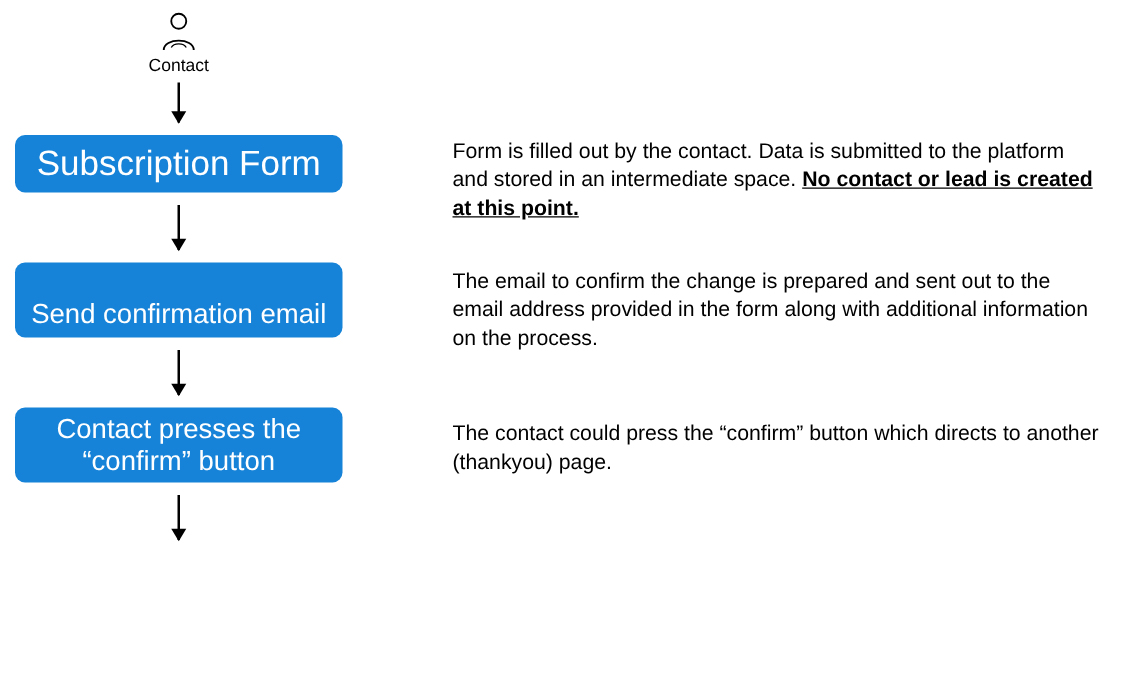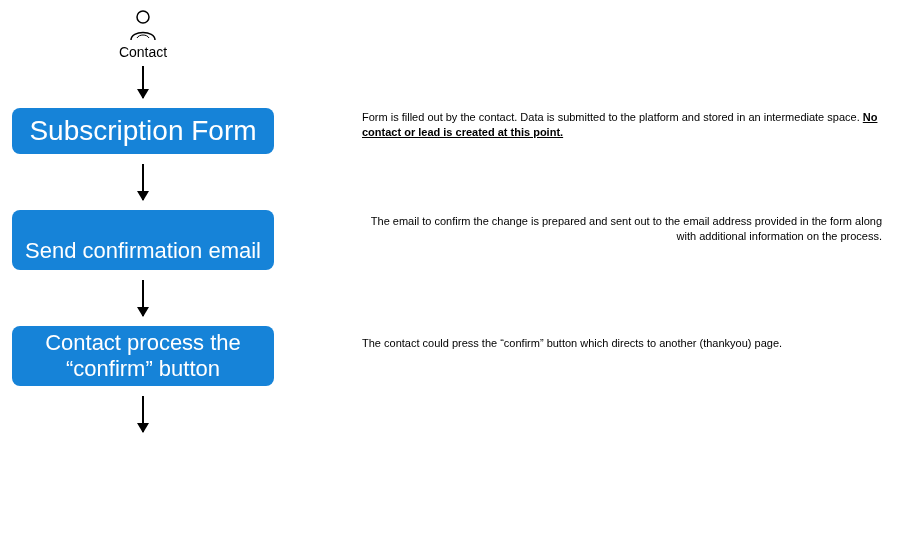--- a/index.html
+++ b/index.html
@@ -43,26 +43,26 @@
   }
   .step1 { top: 108px; height: 46px; font-size: 28px; }
   .step2 { top: 210px; height: 60px; align-items: flex-end; }
   .step3 { top: 326px; height: 60px; }
   .step4 { top: 442px; height: 60px; }
 
   .desc {
     position: absolute;
     left: 362px;
     width: 520px;
-    font-size: 11px;
+    font-size: 17px;
     line-height: 1.35;
     color: #000;
   }
   .desc1 { top: 110px; }
-  .desc2 { top: 214px; text-align: right; }
+  .desc2 { top: 214px; }
   .desc3 { top: 336px; }
   .desc4 { top: 452px; }
   .underline-bold { font-weight: 700; text-decoration: underline; }
 </style>
 </head>
 <body>
 
 <div class="canvas">
 
   <div class="actor-icon">
@@ -79,21 +79,21 @@
   <div class="arrow arrow2"></div>
   <div class="arrow arrow3"></div>
 
   <div class="stepbox step1">
     <span>Subscription Form</span>
   </div>
   <div class="stepbox step2">
     <span>Send confirmation email</span>
   </div>
   <div class="stepbox step3">
-    <span>Contact process the “confirm” button</span>
+    <span>Contact presses the “confirm” button</span>
   </div>
 
   <div class="desc desc1">
     <span>Form is filled out by the contact. Data is submitted to the platform and stored in an intermediate space. </span><span class="underline-bold">No contact or lead is created at this point.</span><span></span>
   </div>
   <div class="desc desc2">
     <span>The email to confirm the change is prepared and sent out to the email address provided in the form along with additional information on the process.</span>
   </div>
   <div class="desc desc3">
     <span>The contact could press the “confirm” button which directs to another (thankyou) page.</span>

